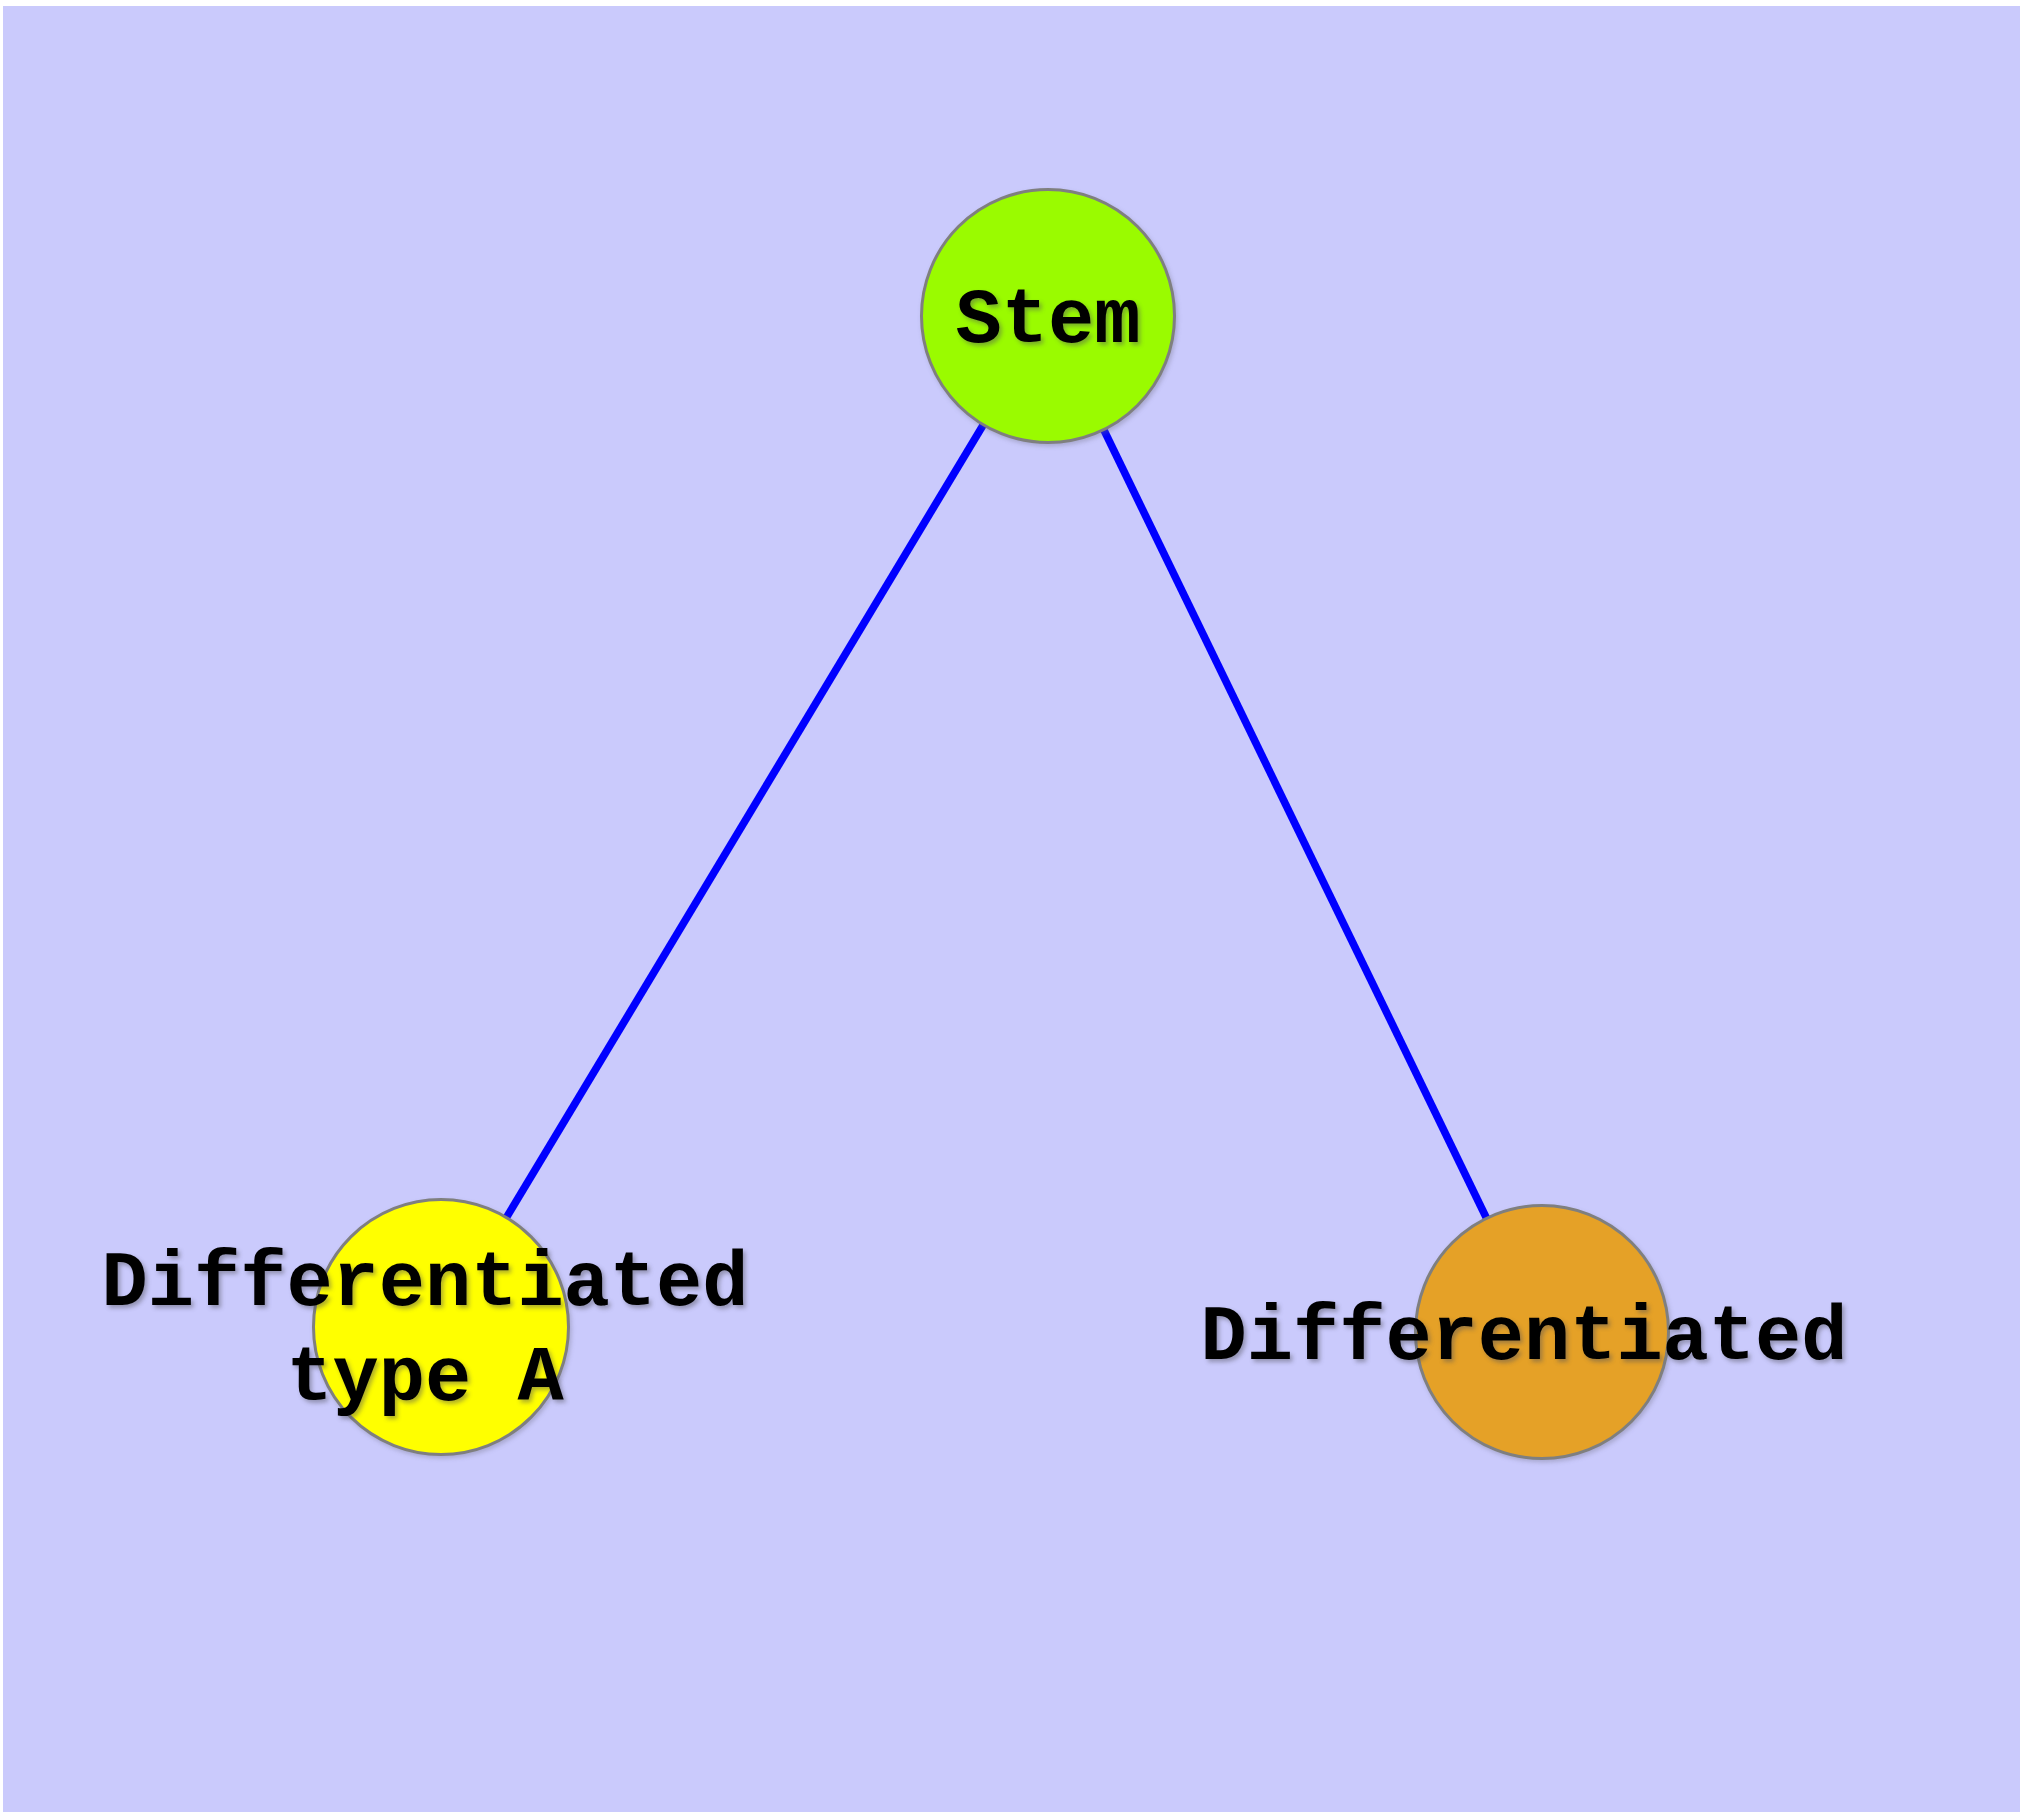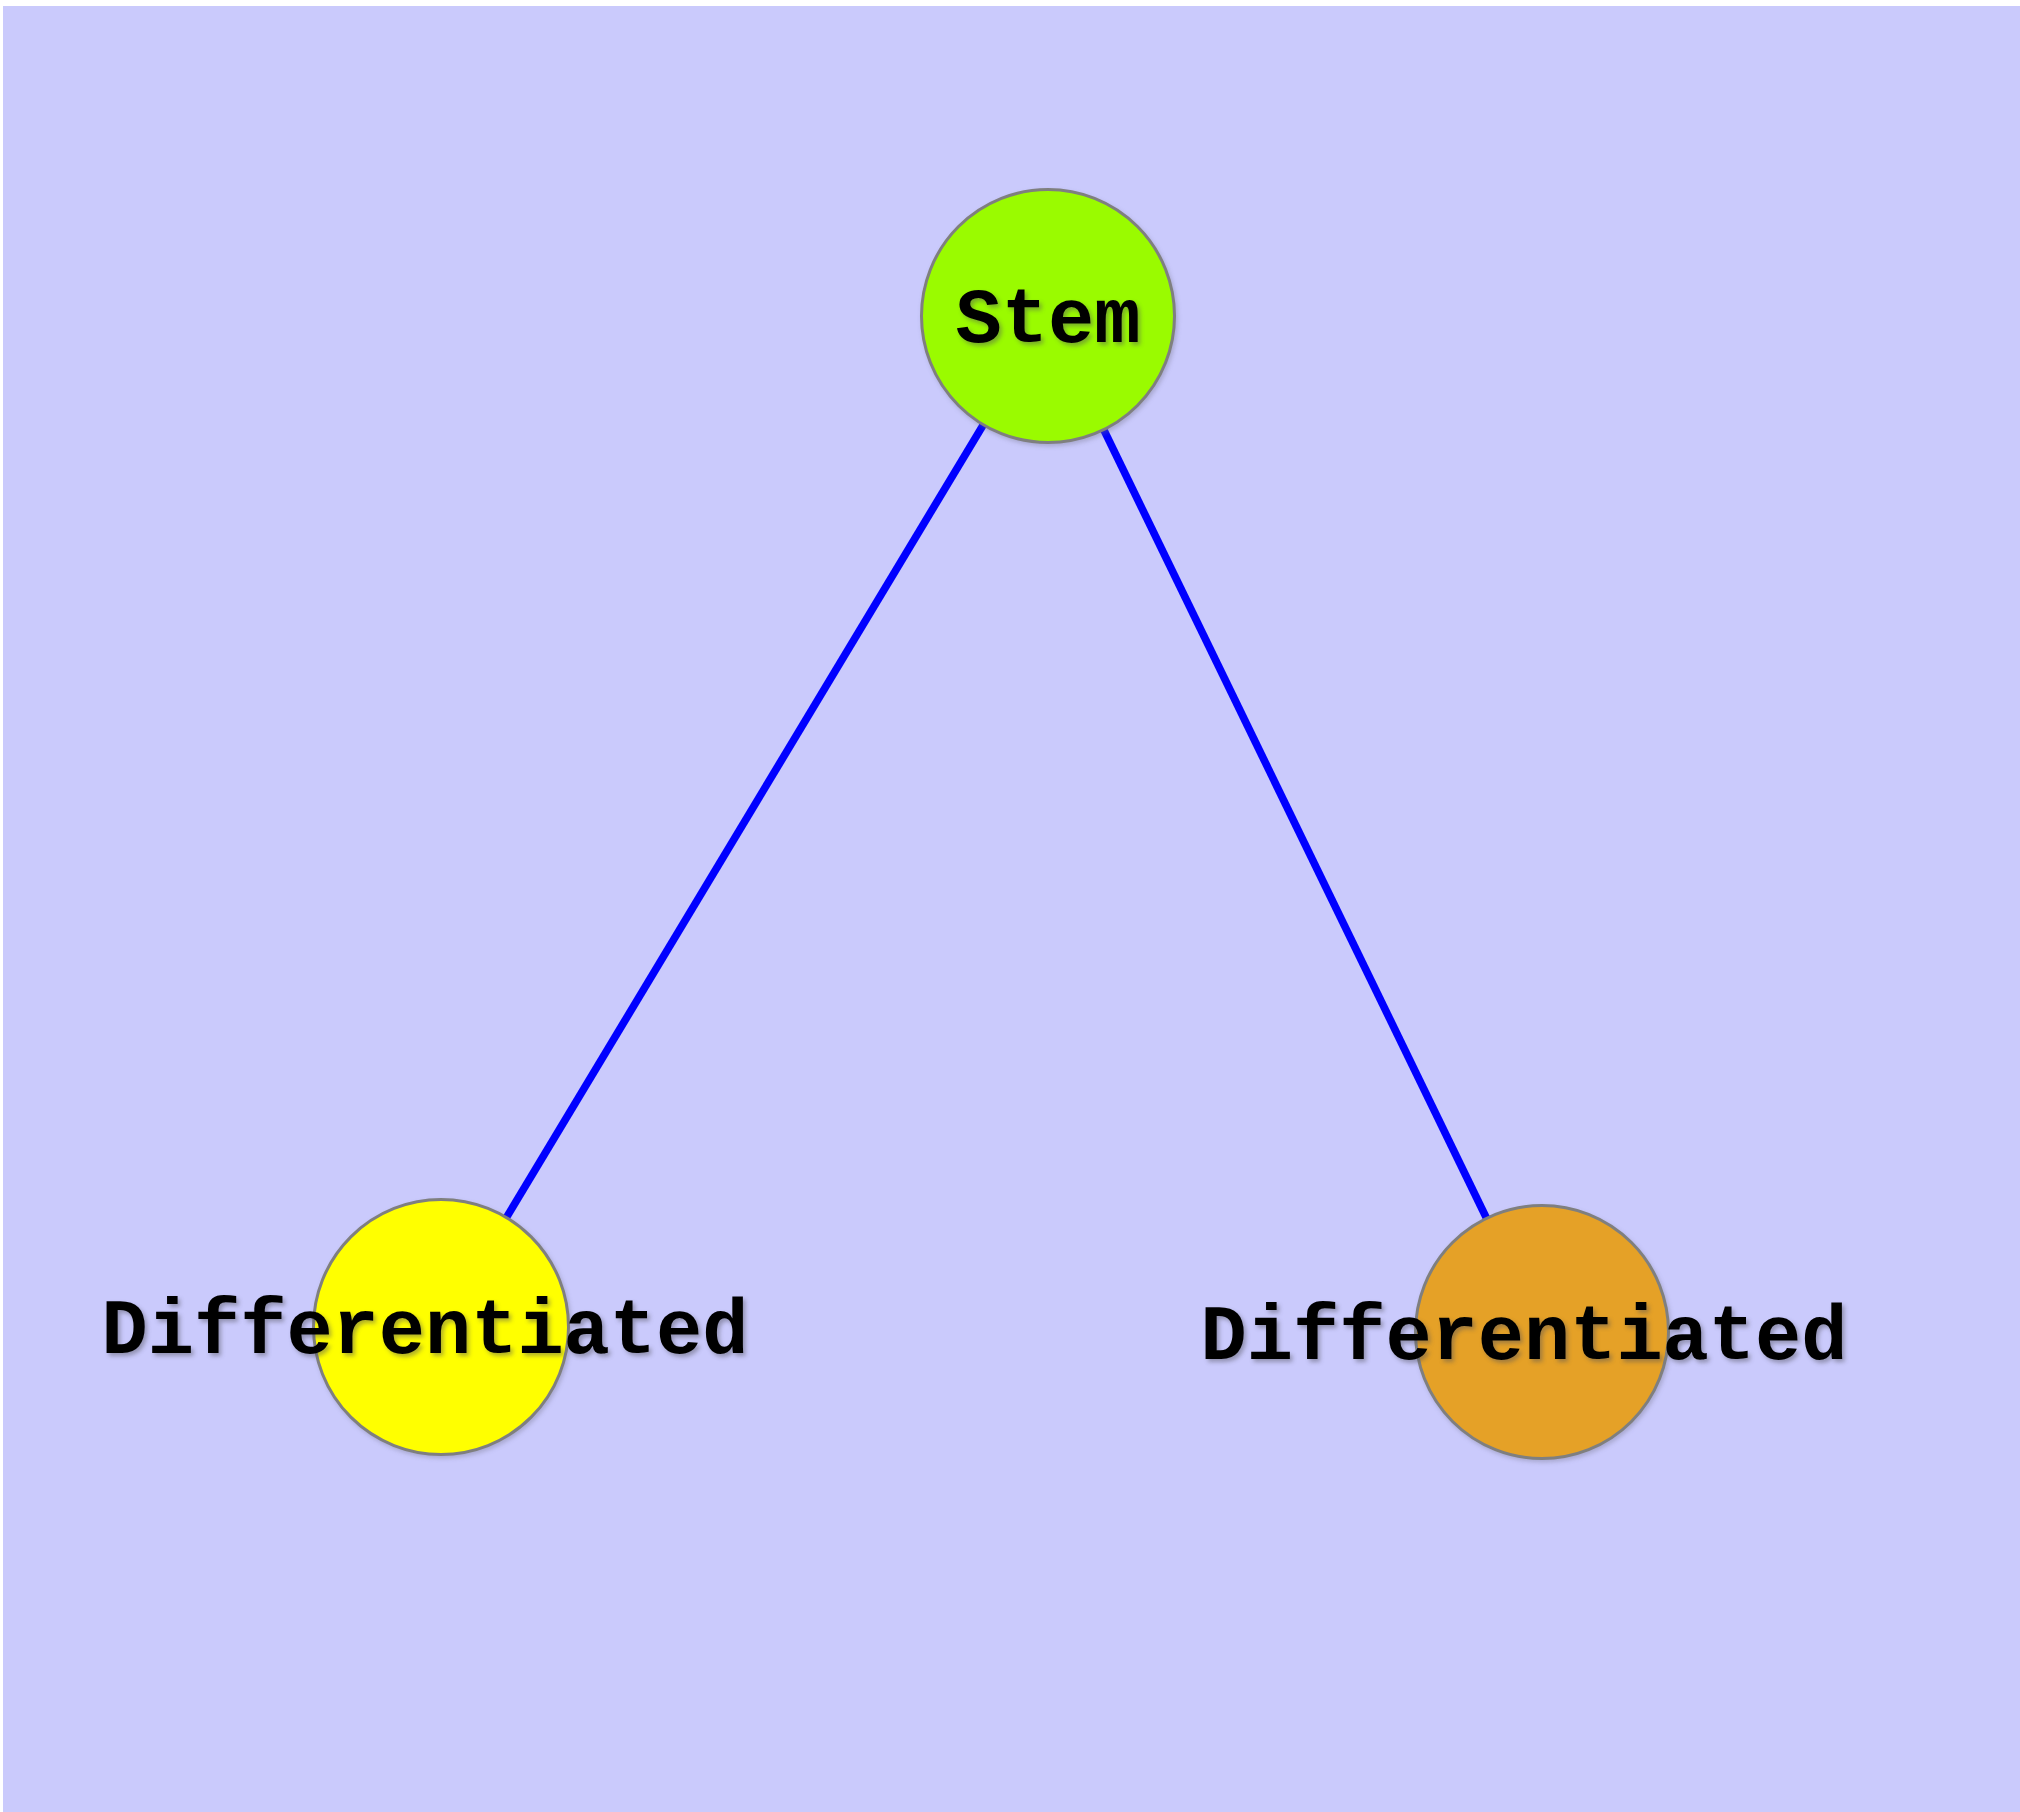--- a/index.html
+++ b/index.html
@@ -56,20 +56,21 @@
   <div class="circle" style="left: 920px; top: 188px; height: 256px; width: 256px; background: rgb(154, 251, 0); border-color: rgb(127, 127, 127); border-width: 3.8px;"></div>
   <div class="circle" style="left: 312px; top: 1198px; height: 258px; width: 258px; background: rgb(255, 255, 0); border-color: rgb(127, 127, 127); border-width: 3.8px;"></div>
   <div class="circle" style="left: 1414px; top: 1204px; height: 256px; width: 256px; background: rgb(229, 161, 39); border-color: rgb(127, 127, 127); border-width: 3.8px;"></div>
 
   <div class="label" style="left: 1048px; top: 321px; color: rgb(0, 0, 0); font-size: 77px; line-height: 95px;">
     <div>Stem</div>
   </div>
 
   <div class="label" style="left: 425px; top: 1332px; color: rgb(0, 0, 0); font-size: 77px; line-height: 95px;">
     <div>Differentiated</div>
+    <div>type A</div>
   </div>
 
   <div class="label" style="left: 1524px; top: 1338px; color: rgb(0, 0, 0); font-size: 77px; line-height: 95px;">
     <div>Differentiated</div>
   </div>
 
 </div>
 
 
 </body></html>

